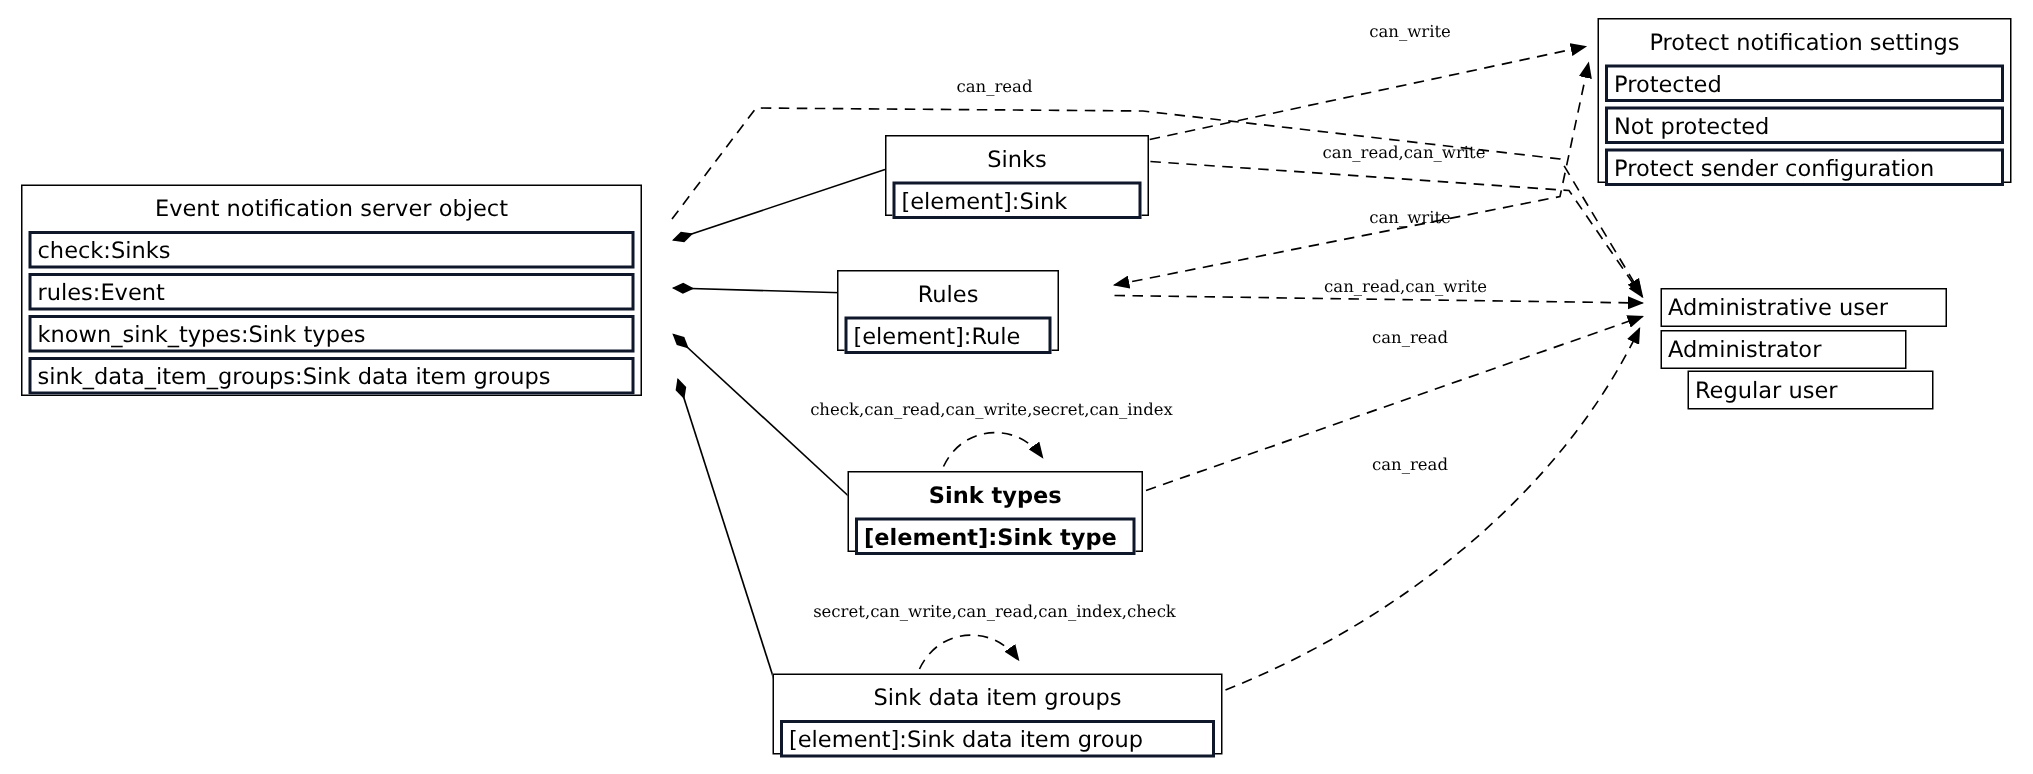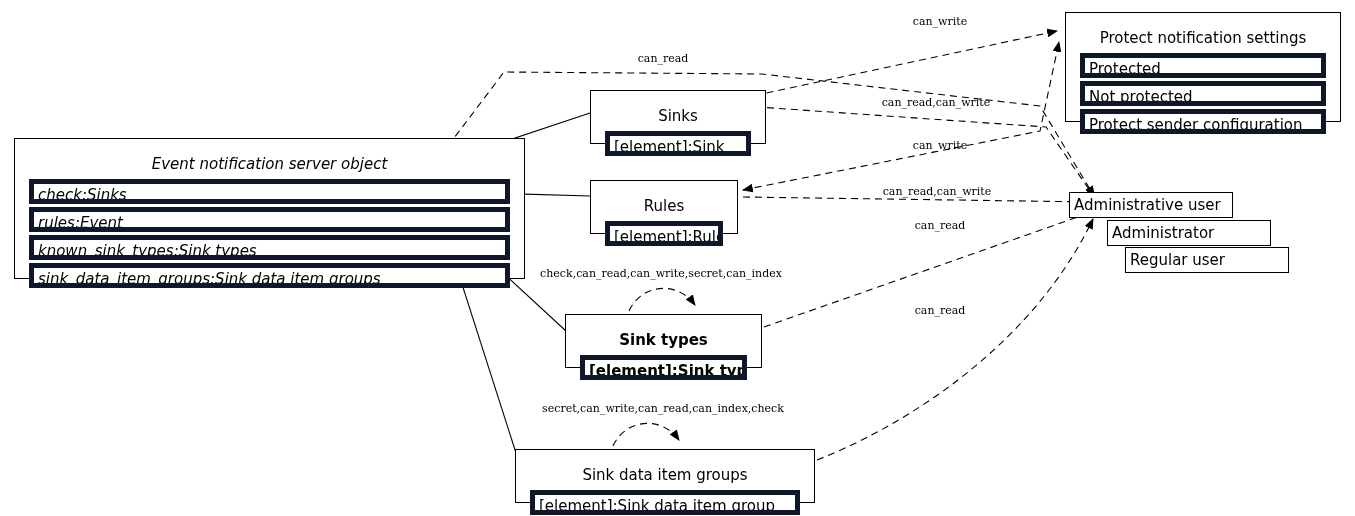--- a/index.html
+++ b/index.html
@@ -9,32 +9,32 @@
     background:#ffffff;
     font-family:"DejaVu Sans","Liberation Sans",sans-serif;
     color:#000;
     overflow:hidden;
   }
   svg.edges{position:absolute;left:0;top:0;width:1355px;height:516px;}
   .node{
     position:absolute;
     border:1px solid #000;
     background:#fff;
-    padding:14px;
+    padding:4px;
     box-sizing:border-box;
     font-size:15px;
     white-space:nowrap;
   }
   .node .title{
     text-align:center;
     height:23px;line-height:23px;
     overflow:hidden;
   }
   .node .row{
-    border:5px solid #0f172a;
+    border:2px solid #0f172a;
     height:25px;line-height:23px;
     padding:0 4px;
     margin-top:3px;
     box-sizing:border-box;
     background:#fff;
     overflow:hidden;
   }
   
   .free{position:absolute;box-sizing:border-box;font-size:15px;white-space:nowrap;}
   .free .cell{
@@ -84,34 +84,34 @@
         <path d="M743,190 L1040,131 L1059,42" marker-start="url(#arr)" marker-end="url(#arr)"></path>
         <path d="M743,197 L1095,202" marker-end="url(#arr)"></path>
         <path d="M764,327 L1095,211" marker-end="url(#arr)"></path>
         <path d="M817,460 C930,415 1040,330 1093,219" marker-end="url(#arr)"></path>
         <path d="M629,311 C642,283 678,281 695,305" marker-end="url(#arr)"></path>
         <path d="M613,446 C626,418 662,416 679,440" marker-end="url(#arr)"></path>
       </g>
     </g>
   </svg>
 
-  <div class="node" style="left:14px;top:138px;width:511px;height:141px;font-style:italic;">
+  <div class="node" style="left:14px;top:123px;width:414px;height:141px;">
     <div class="title">Event notification server object</div>
     <div class="row">check:Sinks</div>
     <div class="row">rules:Event</div>
     <div class="row">known_sink_types:Sink types</div>
     <div class="row">sink_data_item_groups:Sink data item groups</div>
   </div>
 
   <div class="node" style="left:590px;top:90px;width:176px;height:54px;">
     <div class="title">Sinks</div>
     <div class="row">[element]:Sink</div>
   </div>
 
-  <div class="node" style="left:590px;top:180px;width:148px;height:54px;">
+  <div class="node" style="left:558px;top:180px;width:148px;height:54px;">
     <div class="title">Rules</div>
     <div class="row">[element]:Rule</div>
   </div>
 
   <div class="node" style="left:565px;top:314px;width:197px;height:54px;font-weight:bold;">
     <div class="title">Sink types</div>
     <div class="row">[element]:Sink type</div>
   </div>
 
   <div class="node" style="left:515px;top:449px;width:300px;height:54px;">
@@ -120,21 +120,21 @@
   </div>
 
   <div class="node" style="left:1065px;top:12px;width:276px;height:110px;">
     <div class="title">Protect notification settings</div>
     <div class="row">Protected</div>
     <div class="row">Not protected</div>
     <div class="row">Protect sender configuration</div>
   </div>
 
   <div class="free">
-    <div class="cell" style="left:1069px;top:192px;width:164px;">Administrative user</div>
+    <div class="cell" style="left:1107px;top:192px;width:191px;">Administrative user</div>
     <div class="cell" style="left:1107px;top:220px;width:164px;">Administrator</div>
     <div class="cell" style="left:1107px;top:247px;width:164px;margin-left:18px;">Regular user</div>
   </div>
 
   <div class="edge-label" style="left:663px;top:58px;">can_read</div>
   <div class="edge-label" style="left:940px;top:21px;">can_write</div>
   <div class="edge-label" style="left:936px;top:102px;">can_read,can_write</div>
   <div class="edge-label" style="left:940px;top:145px;">can_write</div>
   <div class="edge-label" style="left:937px;top:191px;">can_read,can_write</div>
   <div class="edge-label" style="left:940px;top:225px;">can_read</div>

